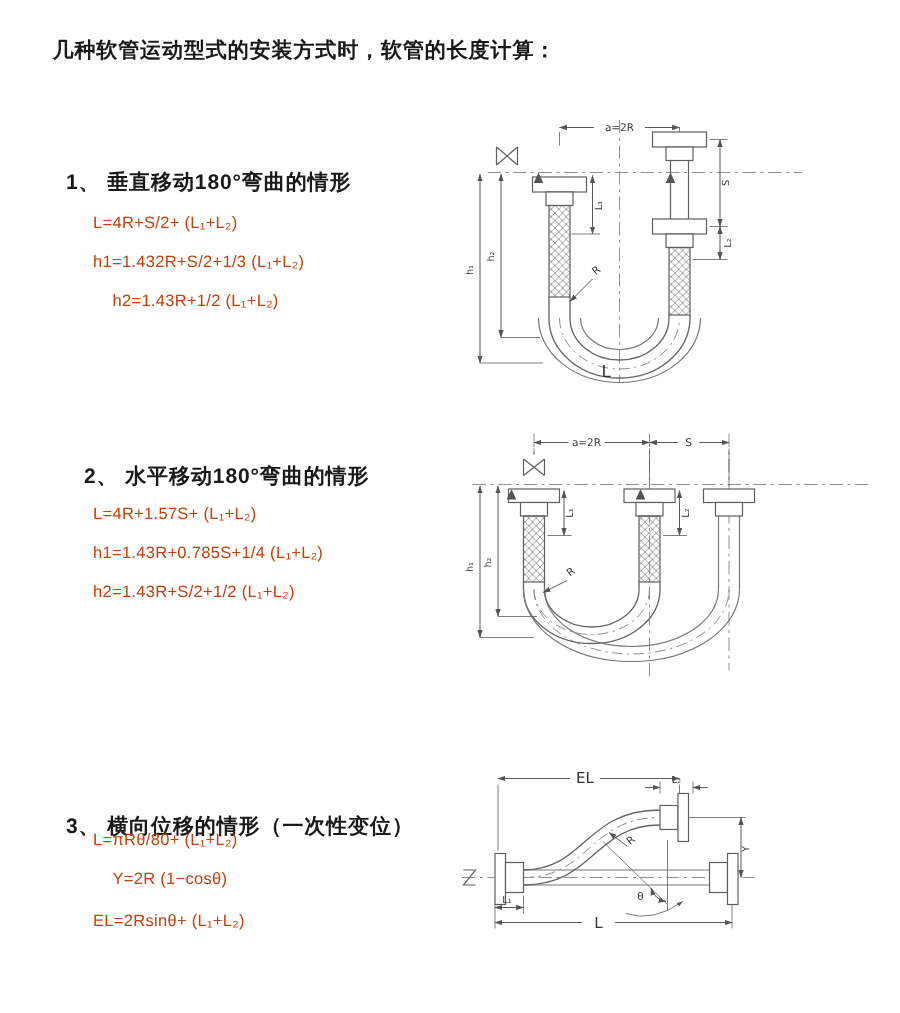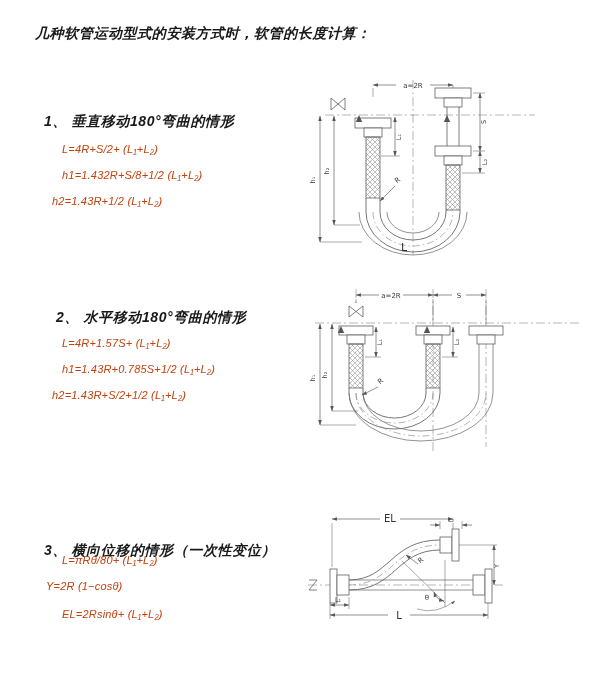--- a/index.html
+++ b/index.html
@@ -2,21 +2,21 @@
 <html><head>
 <meta charset="utf-8">
 <style>
   html,body{margin:0;padding:0;}
   body{
     width:600px;height:675px;position:relative;overflow:hidden;
     background:#ffffff;
     font-family:"Liberation Sans","DejaVu Sans",sans-serif;
     color:#1a1a1a;
   }
-  .t{position:absolute;white-space:nowrap;line-height:20px;font-style:italic;}
+  .t{position:absolute;white-space:nowrap;line-height:20px;}
   .doc-title{left:35px;top:23px;font-size:14px;font-weight:600;letter-spacing:.6px;}
   .sec-head{font-size:14px;font-weight:600;letter-spacing:.6px;}
   .formula{font-size:11px;font-weight:400;letter-spacing:.2px;color:#c2410c;}
   .diag{position:absolute;}
   
   .ln{stroke:#5f5f5f;stroke-width:.8;fill:none}
   .fit{fill:#ffffff;stroke:#5f5f5f;stroke-width:.8}
   .cl{stroke:#7a7a7a;stroke-width:.55;fill:none;stroke-dasharray:9 3 2 3}
   .dim{stroke:#555;stroke-width:.65;fill:none}
   .ext{stroke:#555;stroke-width:.5;fill:none}
@@ -29,31 +29,31 @@
   .dlabM{font-family:"DejaVu Sans",sans-serif;font-size:10px;fill:#333;}
   .tri{fill:#555;stroke:none}
 </style>
 </head>
 <body>
 
 <div class="t doc-title">几种软管运动型式的安装方式时，软管的长度计算：</div>
 
 <div class="t sec-head" style="left:44px;top:111px">1、 垂直移动180°弯曲的情形</div>
 <div class="t formula" style="left:62px;top:139px">L=4R+S/2+ (L₁+L₂)</div>
-<div class="t formula" style="left:62px;top:165px">h1=1.432R+S/8+1/2 (L₁+L₂)</div>
-<div class="t formula" style="left:52px;top:191px">h2=1.43R+1/2 (L₁+L₂)</div>
+<div class="t formula" style="left:62px;top:165px">h1=1.432R+S/2+1/3 (L₁+L₂)</div>
+<div class="t formula" style="left:75px;top:191px">h2=1.43R+1/2 (L₁+L₂)</div>
 
 <div class="t sec-head" style="left:56px;top:307px">2、 水平移动180°弯曲的情形</div>
 <div class="t formula" style="left:62px;top:333px">L=4R+1.57S+ (L₁+L₂)</div>
-<div class="t formula" style="left:62px;top:359px">h1=1.43R+0.785S+1/2 (L₁+L₂)</div>
-<div class="t formula" style="left:52px;top:385px">h2=1.43R+S/2+1/2 (L₁+L₂)</div>
+<div class="t formula" style="left:62px;top:359px">h1=1.43R+0.785S+1/4 (L₁+L₂)</div>
+<div class="t formula" style="left:62px;top:385px">h2=1.43R+S/2+1/2 (L₁+L₂)</div>
 
 <div class="t sec-head" style="left:44px;top:540px">3、 横向位移的情形（一次性变位）</div>
 <div class="t formula" style="left:62px;top:550px">L=πRθ/80+ (L₁+L₂)</div>
-<div class="t formula" style="left:46px;top:576px">Y=2R (1−cosθ)</div>
+<div class="t formula" style="left:75px;top:576px">Y=2R (1−cosθ)</div>
 <div class="t formula" style="left:62px;top:604px">EL=2Rsinθ+ (L₁+L₂)</div>
 
 <div class="diag" style="left:300px;top:72px">
 <svg width="255" height="190" viewBox="0 0 255 190" xmlns="http://www.w3.org/2000/svg">
   <defs>
     <marker id="m1" viewBox="0 0 10 10" refX="9.5" refY="5" markerWidth="8" markerHeight="8" orient="auto-start-reverse">
       <path d="M0,1.6 L10,5 L0,8.4 Z" fill="#555"></path>
     </marker>
     <pattern id="br1" width="5" height="5" patternUnits="userSpaceOnUse">
       <path d="M0,5 L5,0 M0,0 L5,5" stroke="#8c8c8c" stroke-width="0.55"></path>

